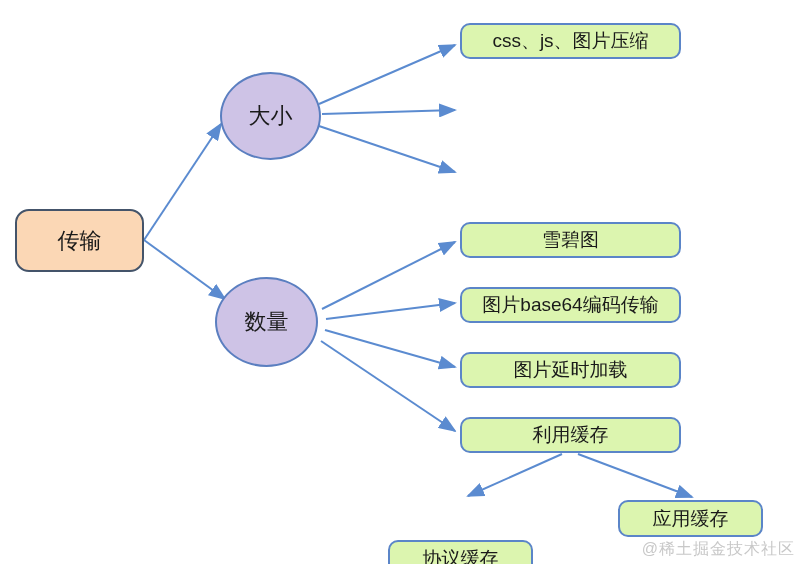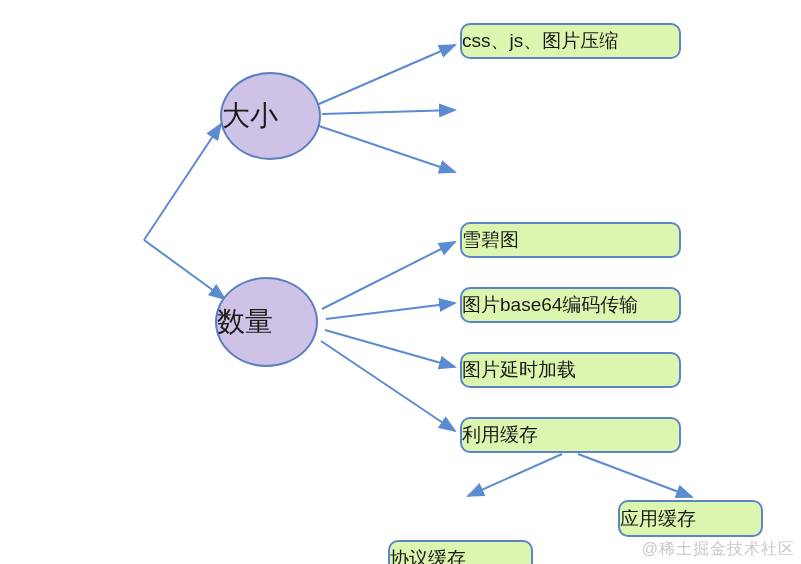--- a/index.html
+++ b/index.html
@@ -6,27 +6,27 @@
     --root_fill:#FBD7B5; --root_border:#44546A;
     --branch_fill:#CEC3E6; --branch_border:#5B7FC0;
     --leaf_fill:#DCF5AF; --leaf_border:#5B85C8;
     --arrow:#5B8BD0; --watermark:#C8C8C8; --text:#1A1A1A;
   }
   *{margin:0;padding:0;box-sizing:border-box;}
   body{background:#fff;font-family:"Liberation Sans","DejaVu Sans",sans-serif;}
   .canvas{position:relative;width:801px;height:564px;background:#ffffff;overflow:hidden;}
   .edges{position:absolute;left:0;top:0;width:801px;height:564px;}
   .edges line{stroke:var(--arrow);stroke-width:2;}
-  .node{position:absolute;display:flex;align-items:center;
+  .node{position:absolute;display:flex;align-items:center;justify-content:center;
         color:var(--text);text-align:center;}
   .root-node{left:15px;top:209px;width:129px;height:63px;
         background:var(--root_fill);border:2.5px solid var(--root_border);
         border-radius:14px;font-size:22px;}
   .branch-node{background:var(--branch_fill);border:2.5px solid var(--branch_border);
-        border-radius:50%;font-size:28px;}
+        border-radius:50%;font-size:22px;}
   .branch-size{left:220px;top:72px;width:101px;height:88px;}
   .branch-count{left:215px;top:277px;width:103px;height:90px;}
   .leaf-node{left:460px;width:221px;height:36px;
         background:var(--leaf_fill);border:2px solid var(--leaf_border);
         border-radius:10px;font-size:19px;}
   .leaf-1{top:23px;} .leaf-2{top:92px;} .leaf-3{top:157px;} .leaf-4{top:222px;}
   .leaf-5{top:287px;} .leaf-6{top:352px;} .leaf-7{top:417px;}
   .cache-node{width:145px;height:37px;left:auto;}
   .cache-protocol{left:388px;top:500px;margin-top:40px;}
   .cache-app{left:618px;top:500px;}
@@ -50,20 +50,23 @@
     <line x1="322" y1="114" x2="455" y2="110" marker-end="url(#arrowhead)"></line>
     <line x1="319" y1="126" x2="455" y2="172" marker-end="url(#arrowhead)"></line>
     <line x1="322" y1="309" x2="455" y2="242" marker-end="url(#arrowhead)"></line>
     <line x1="326" y1="319" x2="455" y2="303" marker-end="url(#arrowhead)"></line>
     <line x1="325" y1="330" x2="455" y2="367" marker-end="url(#arrowhead)"></line>
     <line x1="321" y1="341" x2="455" y2="431" marker-end="url(#arrowhead)"></line>
     <line x1="562" y1="454" x2="468" y2="496" marker-end="url(#arrowhead)"></line>
     <line x1="578" y1="454" x2="692" y2="497" marker-end="url(#arrowhead)"></line>
   </svg>
 
+  <div class="node root-node">
+    <span>传输</span>
+  </div>
 
   <div class="node branch-node branch-size">
     <span>大小</span>
   </div>
 
   <div class="node branch-node branch-count">
     <span>数量</span>
   </div>
 
   <div class="node leaf-node leaf-1">

